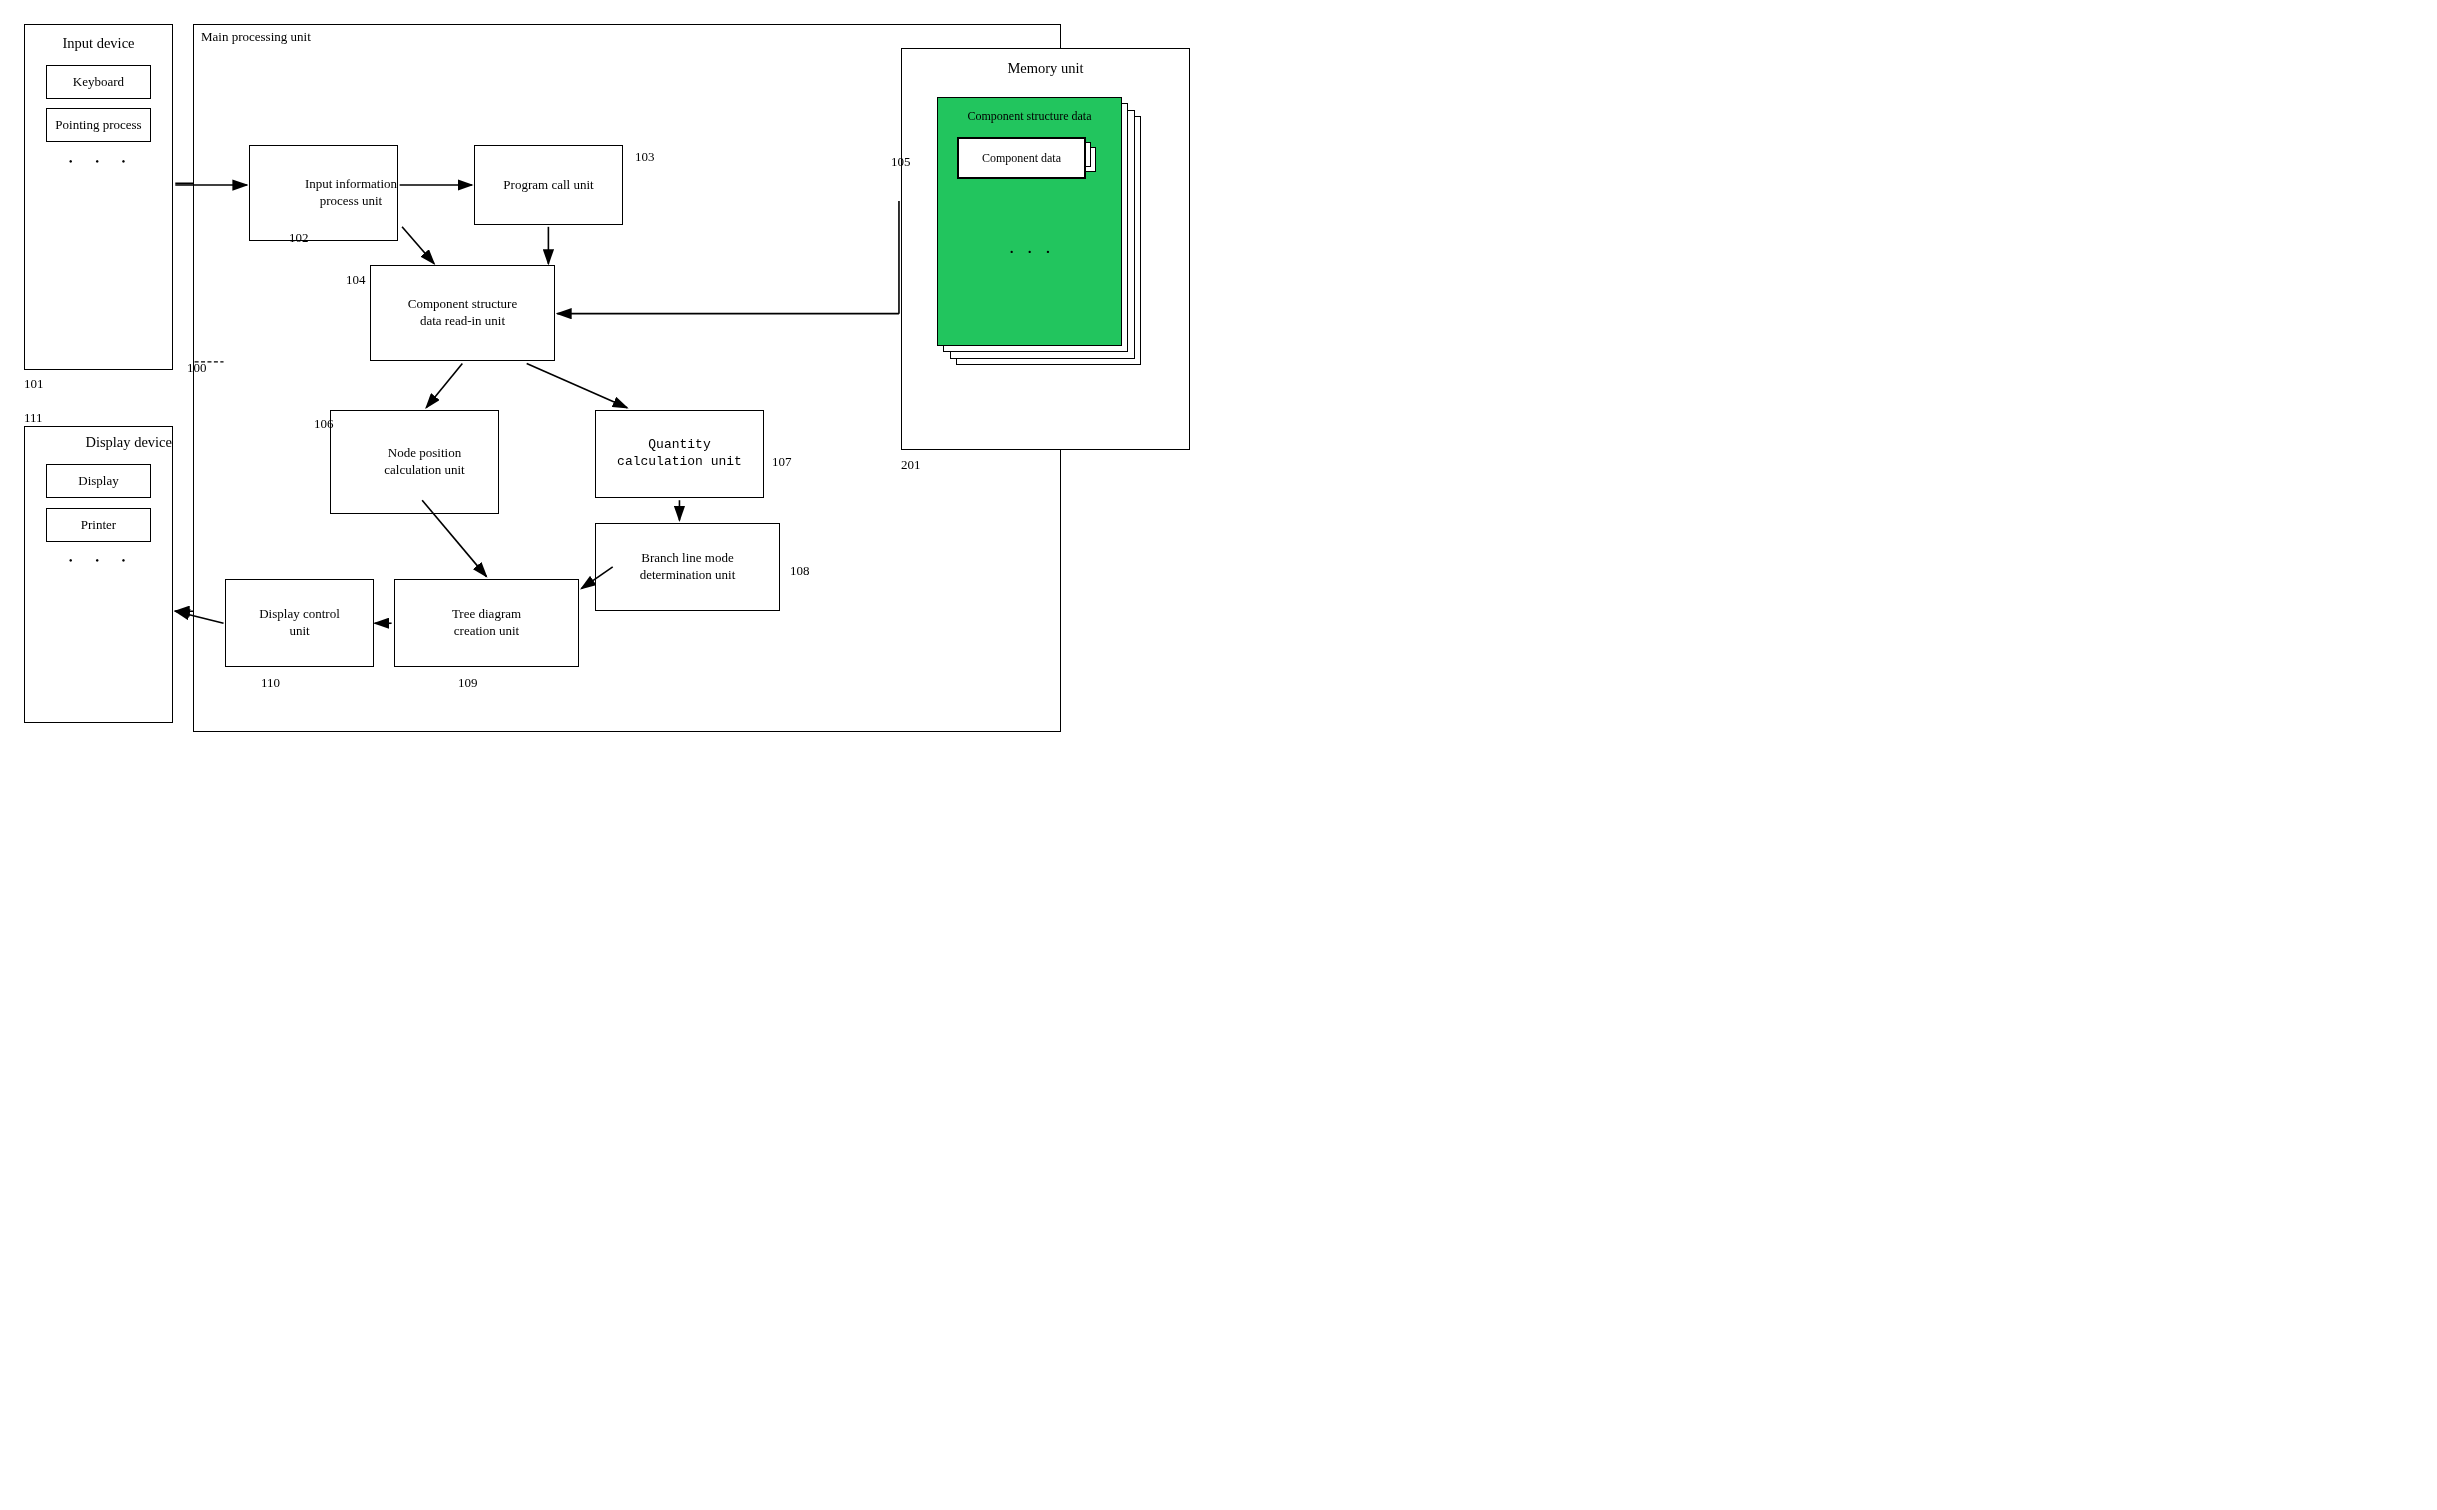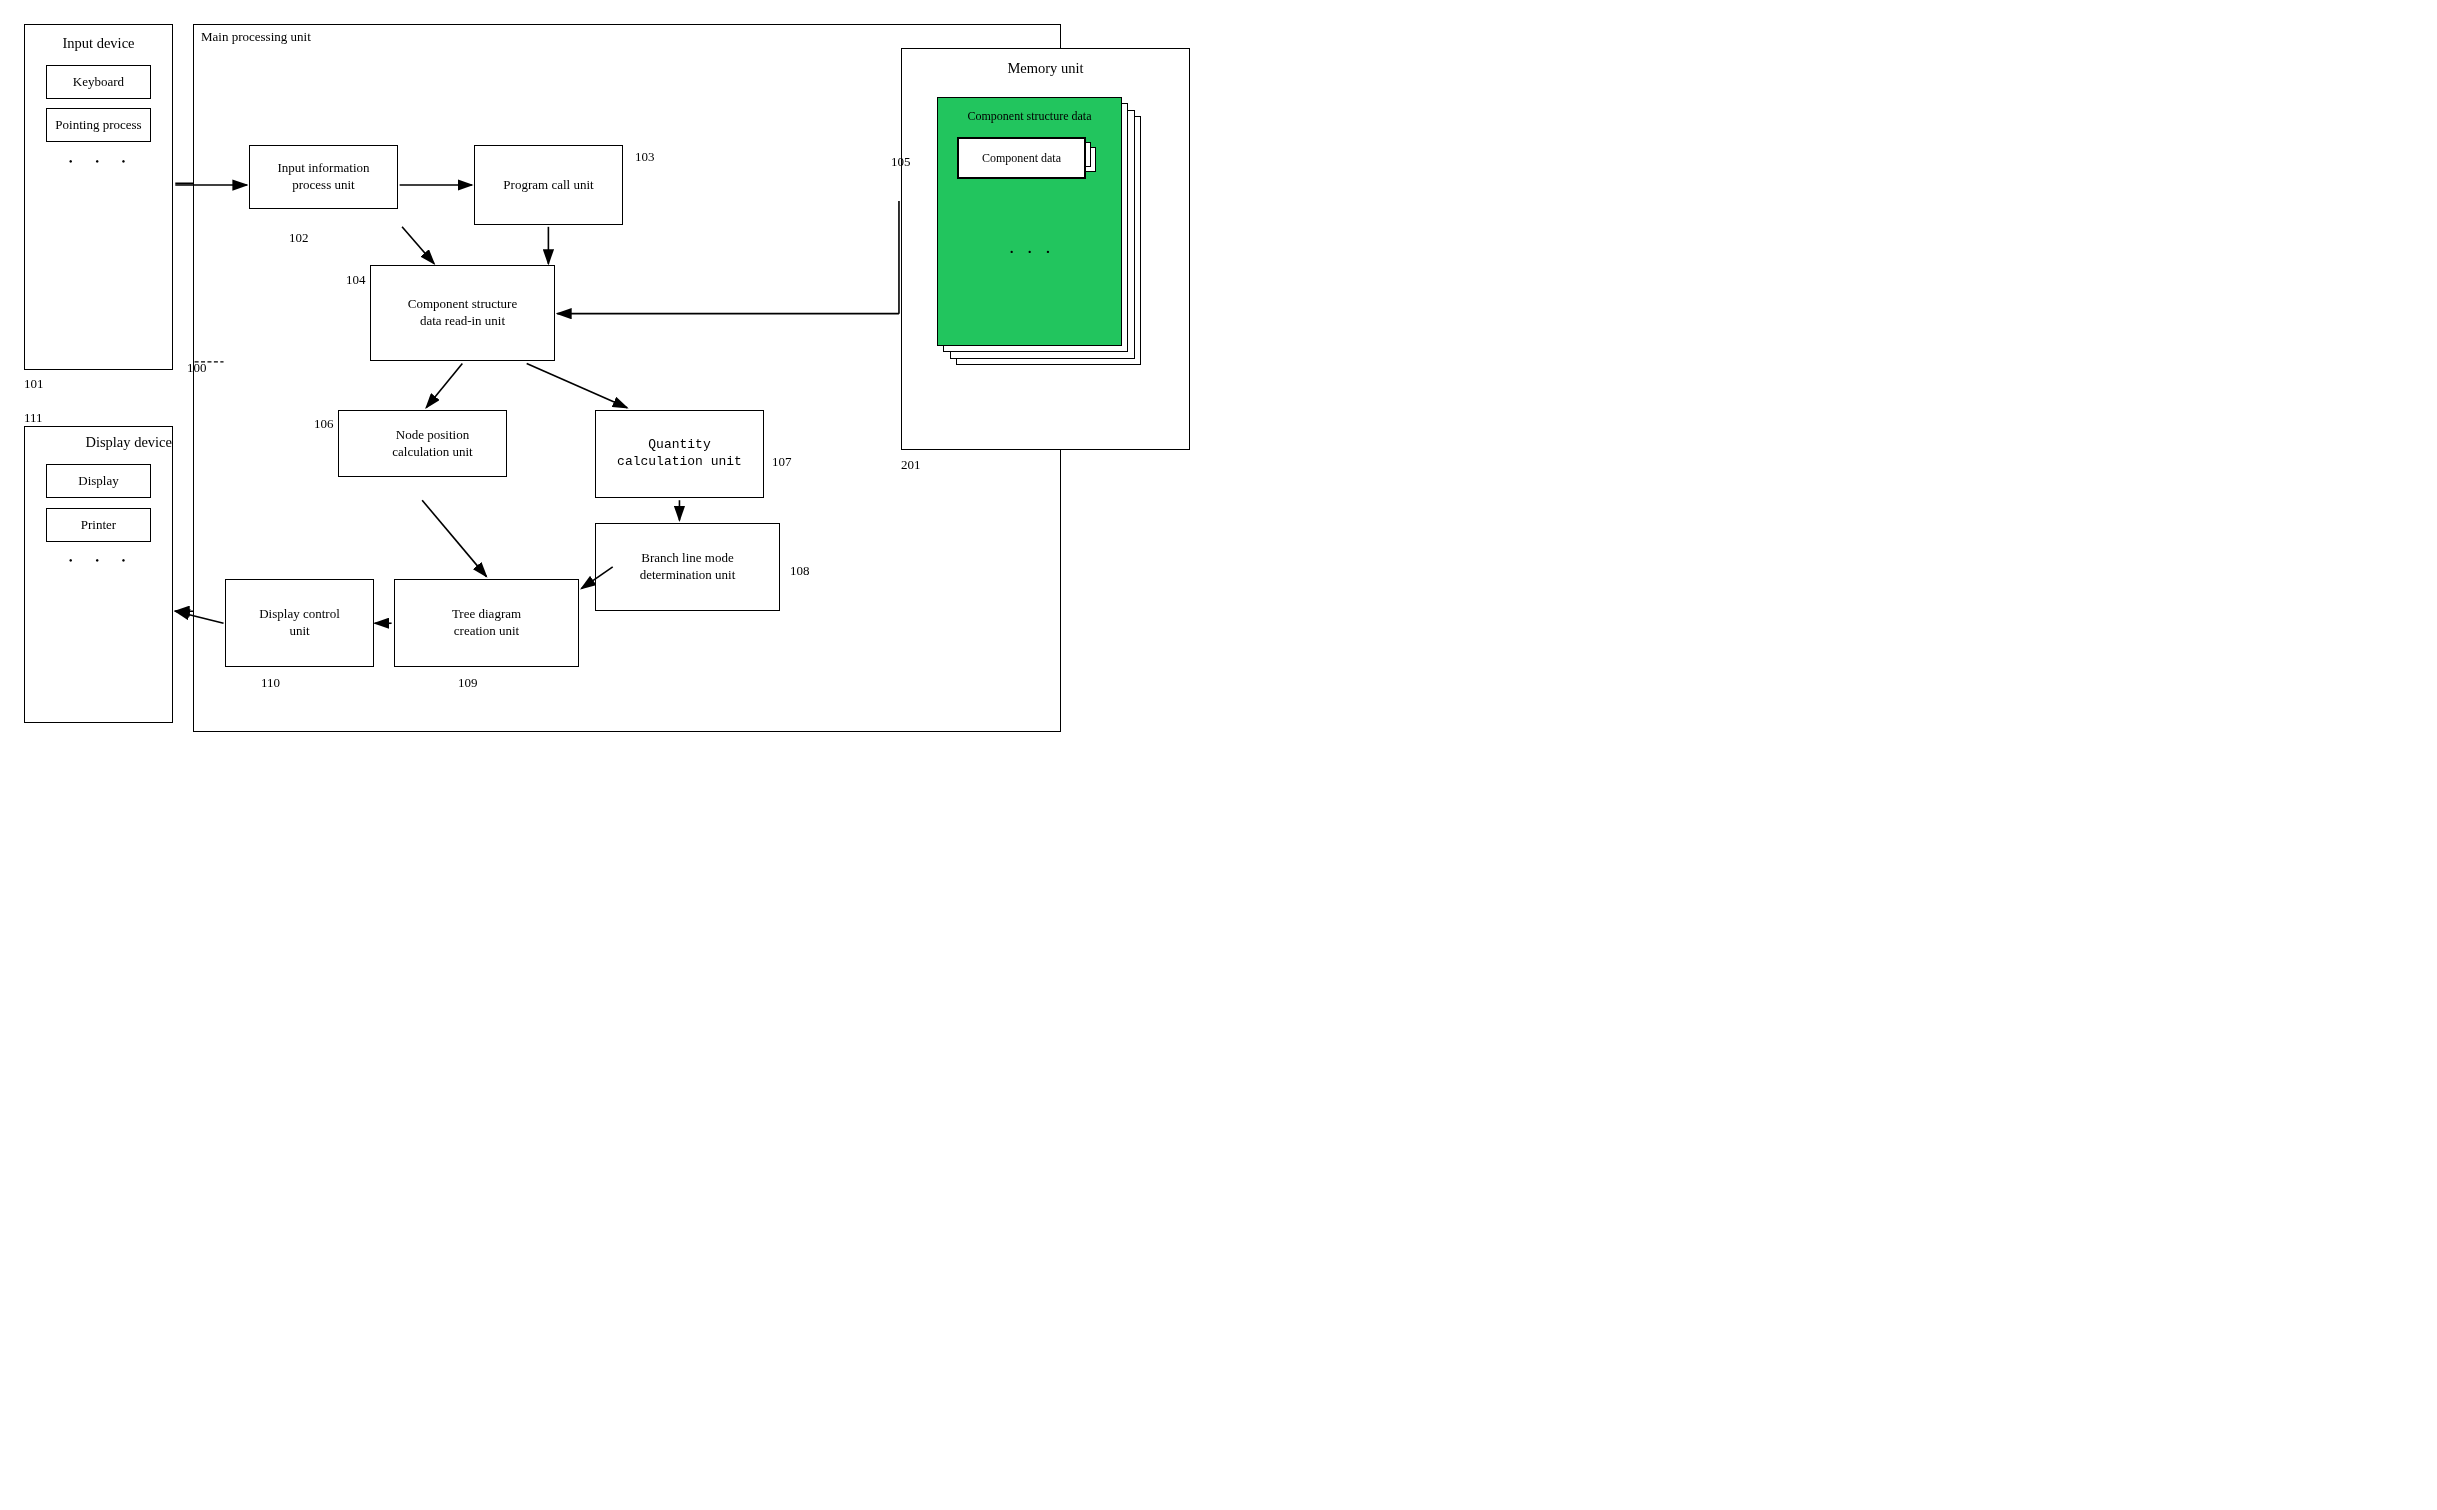--- a/index.html
+++ b/index.html
@@ -219,38 +219,38 @@
           <div style="position:absolute; left:9.6px; top:9.6px; width:129px; border:1.6px solid #000; background:#fff; padding:11.3px 6.4px; text-align:center; font-size:12px; font-family:'Times New Roman',serif;"></div>
           <div style="position:absolute; left:4.8px; top:4.8px; width:129px; border:1.6px solid #000; background:#fff; padding:11.3px 6.4px; text-align:center; font-size:12px; font-family:'Times New Roman',serif;"></div>
           <div style="position:relative; left:0; top:0; width:129px; border:2.4px solid #000; background:#fff; padding:11.3px 6.4px; text-align:center; font-size:12px; font-family:'Times New Roman',serif;">Component data</div>
         </div>
         <div style="text-align:center; font-size:14.5px; margin-top:64px; font-family:'Times New Roman',serif;">・ ・ ・</div>
       </div>
     </div>
   </div>
   <div class="label-201 num-label">201</div>
 
-  <div class="unit-box" style="left:249px; top:145px; width:149px; height:64px;">
+  <div class="unit-box" style="left:249px; top:145px; width:149px; height:96px;justify-content:flex-end;">
     <span style="font-family:'Times New Roman',serif; font-size:13px; line-height:1.3; text-align:center;">Input information<br>process unit</span>
   </div>
   <div class="num-label" style="left:289px; top:230px;">102</div>
 
   <div class="unit-box" style="left:474px; top:145px; width:149px; height:80px;">
     <span style="font-family:'Times New Roman',serif; font-size:13px; text-align:center;">Program call unit</span>
   </div>
   <div class="num-label" style="left:635px; top:149px;">103</div>
 
   <div class="unit-box" style="left:370px; top:265px; width:185px; height:96px;">
     <span style="font-family:'Times New Roman',serif; font-size:13px; line-height:1.3; text-align:center;">Component structure<br>data read-in unit</span>
   </div>
   <div class="num-label" style="left:346px; top:272px;">104</div>
 
   <div class="num-label" style="left:891px; top:154px;">105</div>
 
-  <div class="unit-box" style="left:338px; top:410px; width:169px; height:67px;padding-left:20px;">
+  <div class="unit-box" style="left:330px; top:410px; width:169px; height:104px;padding-left:20px;">
     <span style="font-family:'Times New Roman',serif; font-size:13px; line-height:1.3; text-align:center;">Node position<br>calculation unit</span>
   </div>
   <div class="num-label" style="left:314px; top:416px;">106</div>
 
   <div class="unit-box" style="left:595px; top:410px; width:169px; height:88px;">
     <span style="font-family:Liberation Mono, monospace; font-size:13px; line-height:1.3; text-align:center;">Quantity<br>calculation unit</span>
   </div>
   <div class="num-label" style="left:772px; top:454px;">107</div>
 
   <div class="unit-box" style="left:595px; top:523px; width:185px; height:88px;">

